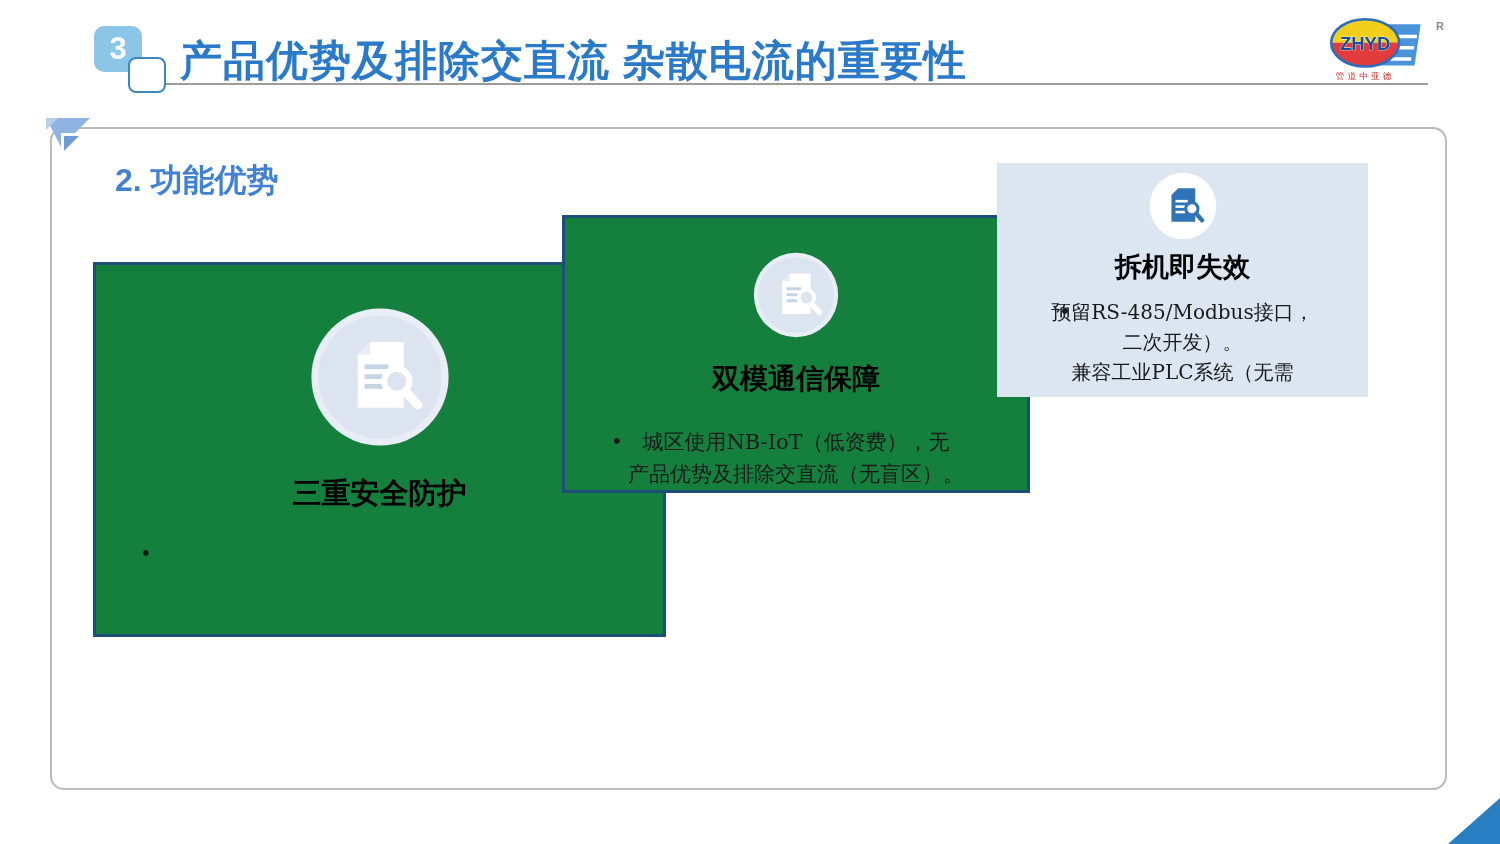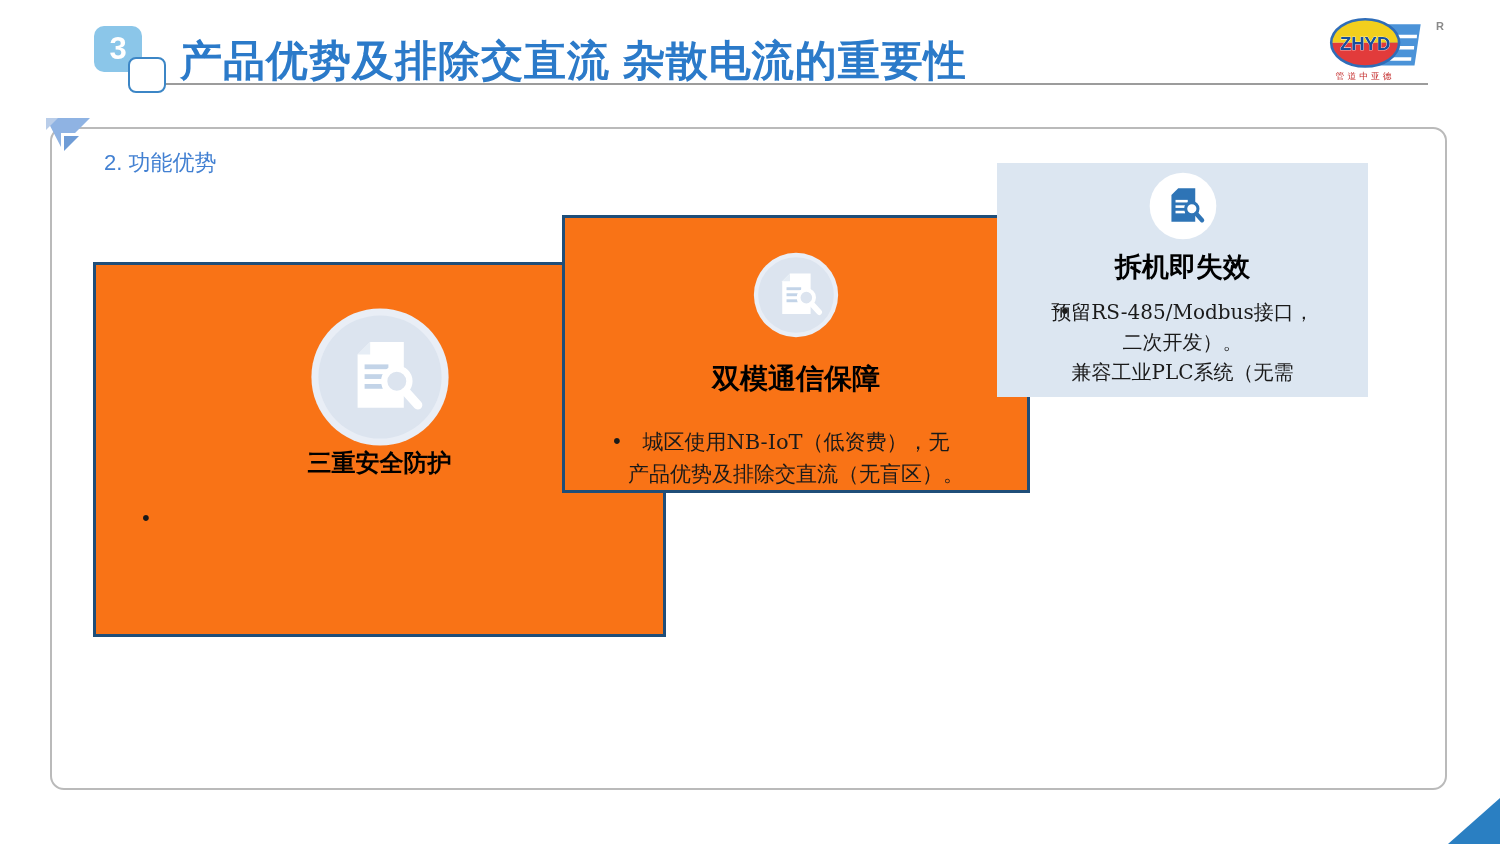--- a/index.html
+++ b/index.html
@@ -18,34 +18,34 @@
 
   
   .logo{position:absolute;left:1322px;top:12px;width:112px;height:72px;}
   .logo svg{width:100%;height:100%;display:block;}
   .rmark{position:absolute;right:-10px;top:8px;font-size:11px;color:#8a8a8a;font-weight:bold;}
 
   
   .card{position:absolute;left:50px;top:127px;width:1397px;height:663px;box-sizing:border-box;
         background:#fff;border:2px solid #bababa;border-radius:14px;}
   .corner-decor{position:absolute;left:44px;top:116px;width:52px;height:46px;z-index:5;}
-  .section-heading{position:absolute;left:104px;top:148px;margin:0;font-size:22px;font-weight:400;
+  .section-heading{position:absolute;left:104px;top:148px;margin:11px;font-size:32px;font-weight:700;
         color:var(--heading_blue,#4280d2);white-space:nowrap;}
 
   
-  .feature-box{position:absolute;box-sizing:border-box;background:#f97316;
+  .feature-box{position:absolute;box-sizing:border-box;background:#15803d;
         border:3px solid var(--box_border,#1f4e79);display:flex;flex-direction:column;align-items:center;}
   .box-left{left:93px;top:262px;width:573px;height:375px;z-index:1;padding-top:42px;}
   .box-mid {left:562px;top:215px;width:468px;height:278px;z-index:2;padding-top:34px;}
   .panel-right{left:997px;top:163px;width:371px;height:234px;z-index:3;border:none;
         background:var(--panel_bg,#dce6f1);padding-top:9px;}
 
   .feature-title{font-family:"DejaVu Serif","Liberation Serif",serif;font-weight:bold;color:#000;
         white-space:nowrap;}
-  .box-left  .feature-title{font-size:24px;margin-top:0;}
+  .box-left  .feature-title{font-size:29px;margin-top:27px;}
   .box-mid   .feature-title{font-size:28px;margin-top:22px;}
   .panel-right .feature-title{font-size:27px;margin-top:9px;}
 
   .bullet{position:relative;width:100%;text-align:center;
         font-family:"DejaVu Serif","Liberation Serif",serif;color:#1a1a1a;}
   .box-left  .bullet{margin-top:24px;font-size:20px;line-height:32px;}
   .box-mid   .bullet{margin-top:28px;font-size:21px;line-height:32px;}
   .panel-right .bullet{margin-top:12px;font-size:20px;line-height:30px;}
   .bullet .bl{display:block;}
   .bullet .dot{position:absolute;top:0;font-size:20px;}

